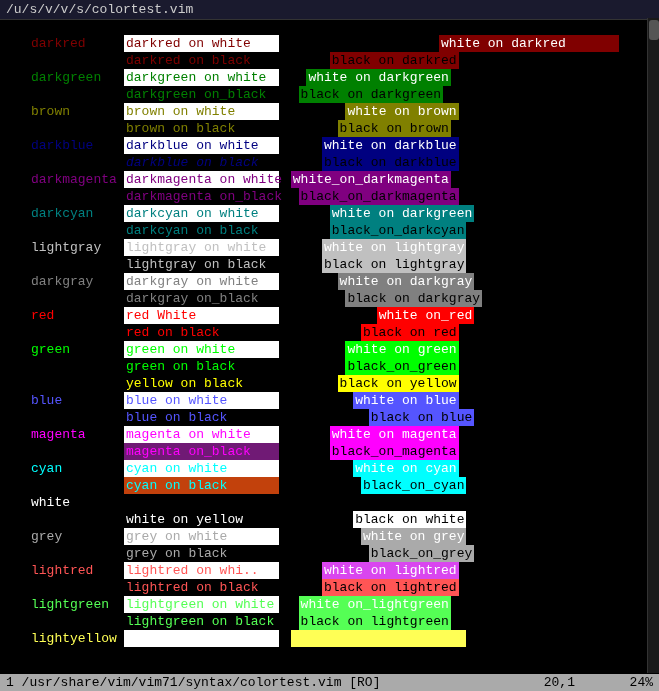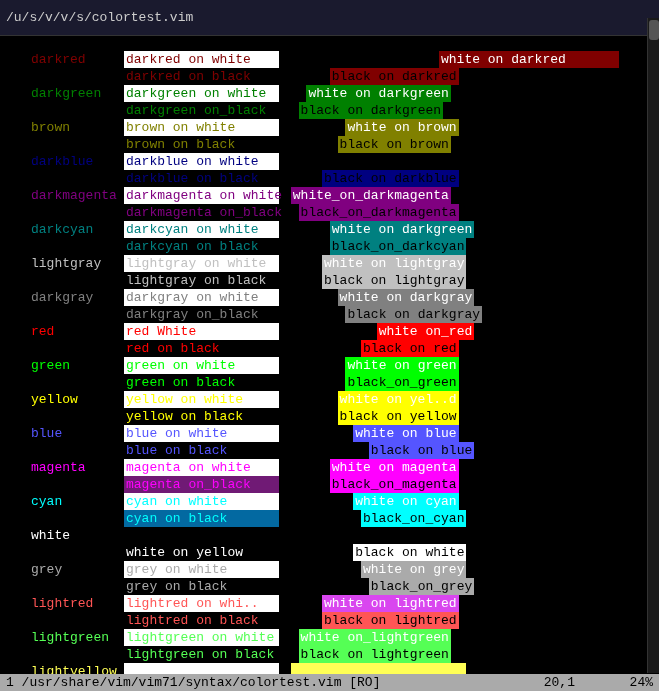--- a/index.html
+++ b/index.html
@@ -7,21 +7,21 @@
       background: #000;
       font-family: 'Courier New', Courier, monospace;
       font-size: 13px;
       color: #aaa;
       width: 659px;
       min-height: 691px;
     }
     .titlebar {
       background: #1a1a2e;
       color: #ccc;
-      padding: 10px 6px;
+      padding: 2px 6px;
       font-size: 13px;
       border-bottom: 1px solid #333;
     }
     .editor {
       background: #000;
       padding: 15px;
       line-height: 17px;
     }
     .line {
       display: flex;
@@ -82,21 +82,21 @@
 
     .c-brown { color: #808000; }
     .c-brown-on-white { background: #fff; color: #808000; }
     .c-white-on-brown { background: #808000; color: #fff; }
     .c-brown-on-black { background: #000; color: #808000; }
     .c-black-on-brown { background: #808000; color: #000; }
 
     .c-darkblue { color: #000080; }
     .c-darkblue-on-white { background: #fff; color: #000080; }
     .c-white-on-darkblue { background: #000080; color: #fff; }
-    .c-darkblue-on-black { background: #000; color: #000080; }
+    .c-darkblue-on-black { background: #000; color: #000080; font-style: italic; }
     .c-black-on-darkblue { background: #000080; color: #000; }
 
     .c-darkmagenta { color: #800080; }
     .c-darkmagenta-on-white { background: #fff; color: #800080; }
     .c-white-on-darkmagenta { background: #800080; color: #fff; }
     .c-darkmagenta-on-black { background: #000; color: #800080; }
     .c-black-on-darkmagenta { background: #800080; color: #000; }
 
     .c-darkcyan { color: #008080; }
     .c-darkcyan-on-white { background: #fff; color: #008080; }
@@ -142,21 +142,21 @@
 
     .c-magenta { color: #ff00ff; }
     .c-magenta-on-white { background: #fff; color: #ff00ff; }
     .c-white-on-magenta { background: #ff00ff; color: #fff; }
     .c-magenta-on-black { background: #701a75; color: #ff00ff; }
     .c-black-on-magenta { background: #ff00ff; color: #000; }
 
     .c-cyan { color: #00ffff; }
     .c-cyan-on-white { background: #fff; color: #00ffff; }
     .c-white-on-cyan { background: #00ffff; color: #fff; }
-    .c-cyan-on-black { background: #0369a1; color: #00ffff; }
+    .c-cyan-on-black { background: #c2410c; color: #00ffff; }
     .c-black-on-cyan { background: #00ffff; color: #000; }
 
     .c-white2 { color: #fff; }
     .c-white-on-black { background: #000; color: #fff; }
     .c-black-on-white { background: #fff; color: #000; }
 
     .c-grey { color: #aaaaaa; }
     .c-grey-on-white { background: #fff; color: #aaaaaa; }
     .c-white-on-grey { background: #aaaaaa; color: #fff; }
     .c-grey-on-black { background: #000; color: #aaaaaa; }
@@ -248,20 +248,21 @@
     <span class="token c-brown-on-black col2">brown on black</span>
     <span class="token">&nbsp;&nbsp;&nbsp;&nbsp;&nbsp;&nbsp;&nbsp;</span>
     <span class="token c-black-on-brown">black on brown</span>
   </div>
 
   <div class="line">
     <span class="gutter"> </span>
     <span class="token c-darkblue col1">darkblue</span>
     <span class="token c-darkblue-on-white col2">darkblue on white</span>
     <span class="token">&nbsp;&nbsp;&nbsp;&nbsp;&nbsp;</span>
+    <span class="token c-white-on-darkblue">white on darkblue</span>
   </div>
   <div class="line">
     <span class="gutter"> </span>
     <span class="col1"></span>
     <span class="token c-darkblue-on-black col2">darkblue on black</span>
     <span class="token">&nbsp;&nbsp;&nbsp;&nbsp;&nbsp;</span>
     <span class="token c-black-on-darkblue">black on darkblue</span>
   </div>
 
   <div class="line">
@@ -347,27 +348,20 @@
     <span class="token c-white-on-green">white on green</span>
   </div>
   <div class="line">
     <span class="gutter"> </span>
     <span class="col1"></span>
     <span class="token c-green-on-black col2">green on black</span>
     <span class="token">&nbsp;&nbsp;&nbsp;&nbsp;&nbsp;&nbsp;&nbsp;&nbsp;</span>
     <span class="token c-black-on-green">black_on_green</span>
   </div>
 
-  <div class="line">
-    <span class="gutter"> </span>
-    <span class="token c-yellow col1">yellow</span>
-    <span class="token c-yellow-on-white col2">yellow on white</span>
-    <span class="token">&nbsp;&nbsp;&nbsp;&nbsp;&nbsp;&nbsp;&nbsp;</span>
-    <span class="token c-white-on-yellow">white on yel..d</span>
-  </div>
   <div class="line">
     <span class="gutter"> </span>
     <span class="col1"></span>
     <span class="token c-yellow-on-black col2">yellow on black</span>
     <span class="token">&nbsp;&nbsp;&nbsp;&nbsp;&nbsp;&nbsp;&nbsp;</span>
     <span class="token c-black-on-yellow">black on yellow</span>
   </div>
 
   <div class="line">
     <span class="gutter"> </span>

